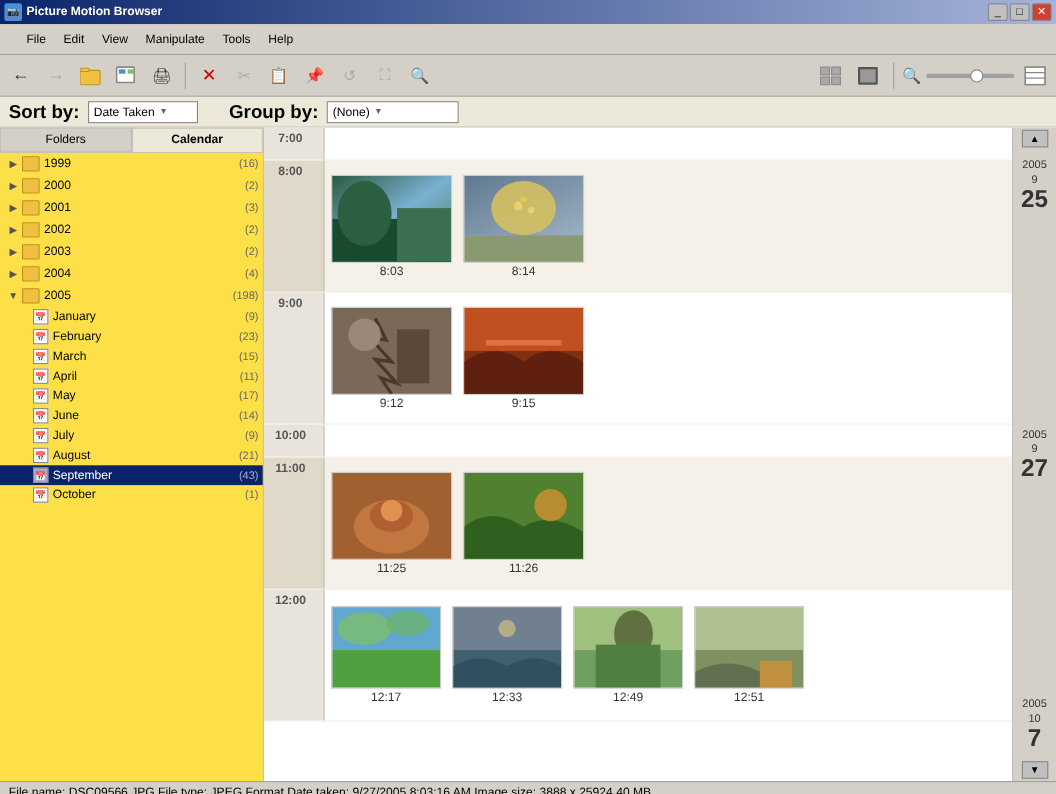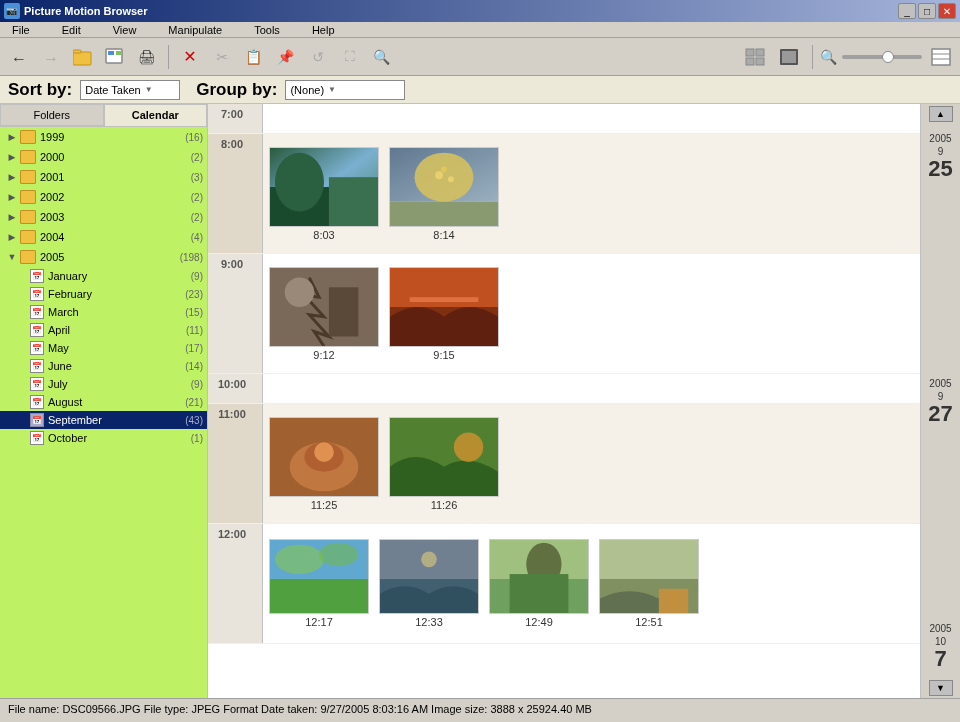--- a/index.html
+++ b/index.html
@@ -7,45 +7,45 @@
     
     
     .title-bar { background: linear-gradient(to right, #0a246a, #a6b5db); height: 22px; display: flex; align-items: center; justify-content: space-between; padding: 0 4px; }
     .title-bar-left { display: flex; align-items: center; gap: 4px; color: white; font-size: 11px; font-weight: bold; }
     .title-bar-icon { width: 16px; height: 16px; background: #4a90d9; border-radius: 2px; display: flex; align-items: center; justify-content: center; font-size: 9px; color: white; }
     .title-bar-controls { display: flex; gap: 2px; }
     .title-btn { width: 18px; height: 16px; border: 1px solid #888; border-radius: 2px; display: flex; align-items: center; justify-content: center; font-size: 10px; cursor: pointer; background: #c0c0c0; }
     .title-btn.close { background: #d04030; color: white; }
     
     
-    .menu-bar { background: #d4d0c8; height: 16px; display: flex; align-items: center; border-bottom: 1px solid #a0a0a0; padding: 0 4px; gap: 16px; }
+    .menu-bar { background: #d4d0c8; height: 28px; display: flex; align-items: center; border-bottom: 1px solid #a0a0a0; padding: 0 16px; }
     .menu-item { padding: 2px 8px; font-size: 11px; cursor: pointer; }
     
     
     .toolbar { background: #d4d0c8; height: 38px; border-bottom: 1px solid #a0a0a0; display: flex; align-items: center; padding: 2px 4px; gap: 2px; }
     .tb-btn { width: 30px; height: 28px; border: 1px solid transparent; border-radius: 2px; background: transparent; display: flex; align-items: center; justify-content: center; cursor: pointer; font-size: 14px; color: #333; }
     .tb-btn.disabled { color: #aaa; }
     .tb-separator { width: 1px; height: 24px; background: #a0a0a0; margin: 0 4px; }
     .tb-right { margin-left: auto; display: flex; align-items: center; gap: 4px; }
     .zoom-slider { display: flex; align-items: center; gap: 4px; }
     .slider-track { width: 80px; height: 4px; background: #a0a0a0; border-radius: 2px; position: relative; }
     .slider-thumb { width: 12px; height: 12px; background: white; border: 1px solid #888; border-radius: 50%; position: absolute; top: -4px; left: 40px; }
     
     
     .sort-bar { background: #ece9d8; height: 28px; border-bottom: 1px solid #c0c0c0; display: flex; align-items: center; padding: 0 8px; gap: 8px; }
     .sort-label { font-size: 17px; font-weight: bold; }
     .dropdown { height: 20px; border: 1px solid #888; background: white; font-size: 11px; padding: 0 4px; display: flex; align-items: center; gap: 4px; cursor: pointer; min-width: 100px; }
     .dropdown-arrow { font-size: 8px; color: #666; }
-    .group-by { display: flex; align-items: center; gap: 8px; margin-left: 8px; }
+    .group-by { display: flex; align-items: center; gap: 8px; margin-left: 20px; }
     
     
     .main-container { display: flex; height: calc(722px - 22px - 20px - 38px - 28px - 20px); }
     
     
-    .sidebar { width: 208px; background: #bef264; border-right: 1px solid #c0c0c0; display: flex; flex-direction: column; overflow: hidden; }
+    .sidebar { width: 240px; background: #fde047; border-right: 1px solid #c0c0c0; display: flex; flex-direction: column; overflow: hidden; }
     .sidebar-tabs { display: flex; border-bottom: 1px solid #c0c0c0; }
     .sidebar-tab { flex: 1; padding: 4px 8px; font-size: 11px; cursor: pointer; text-align: center; background: #d4d0c8; border: 1px solid #c0c0c0; }
     .sidebar-tab.active { background: #ece9d8; border-bottom: none; font-weight: bold; }
     .sidebar-list { flex: 1; overflow-y: auto; }
     .tree-item { display: flex; align-items: center; padding: 2px 4px; cursor: pointer; font-size: 11px; }
     .tree-item.selected { background: #0a246a; color: white; }
     .tree-item .expand { width: 16px; height: 16px; display: flex; align-items: center; justify-content: center; font-size: 9px; color: #555; }
     .tree-item .folder-icon { width: 16px; height: 14px; margin-right: 4px; background: #f0c040; border: 1px solid #c09020; border-radius: 1px; display: flex; align-items: center; justify-content: center; font-size: 9px; }
     .tree-item .cal-icon { width: 14px; height: 14px; margin-right: 4px; background: white; border: 1px solid #888; display: flex; align-items: center; justify-content: center; font-size: 8px; color: #c00; }
     .tree-item .label { flex: 1; }

